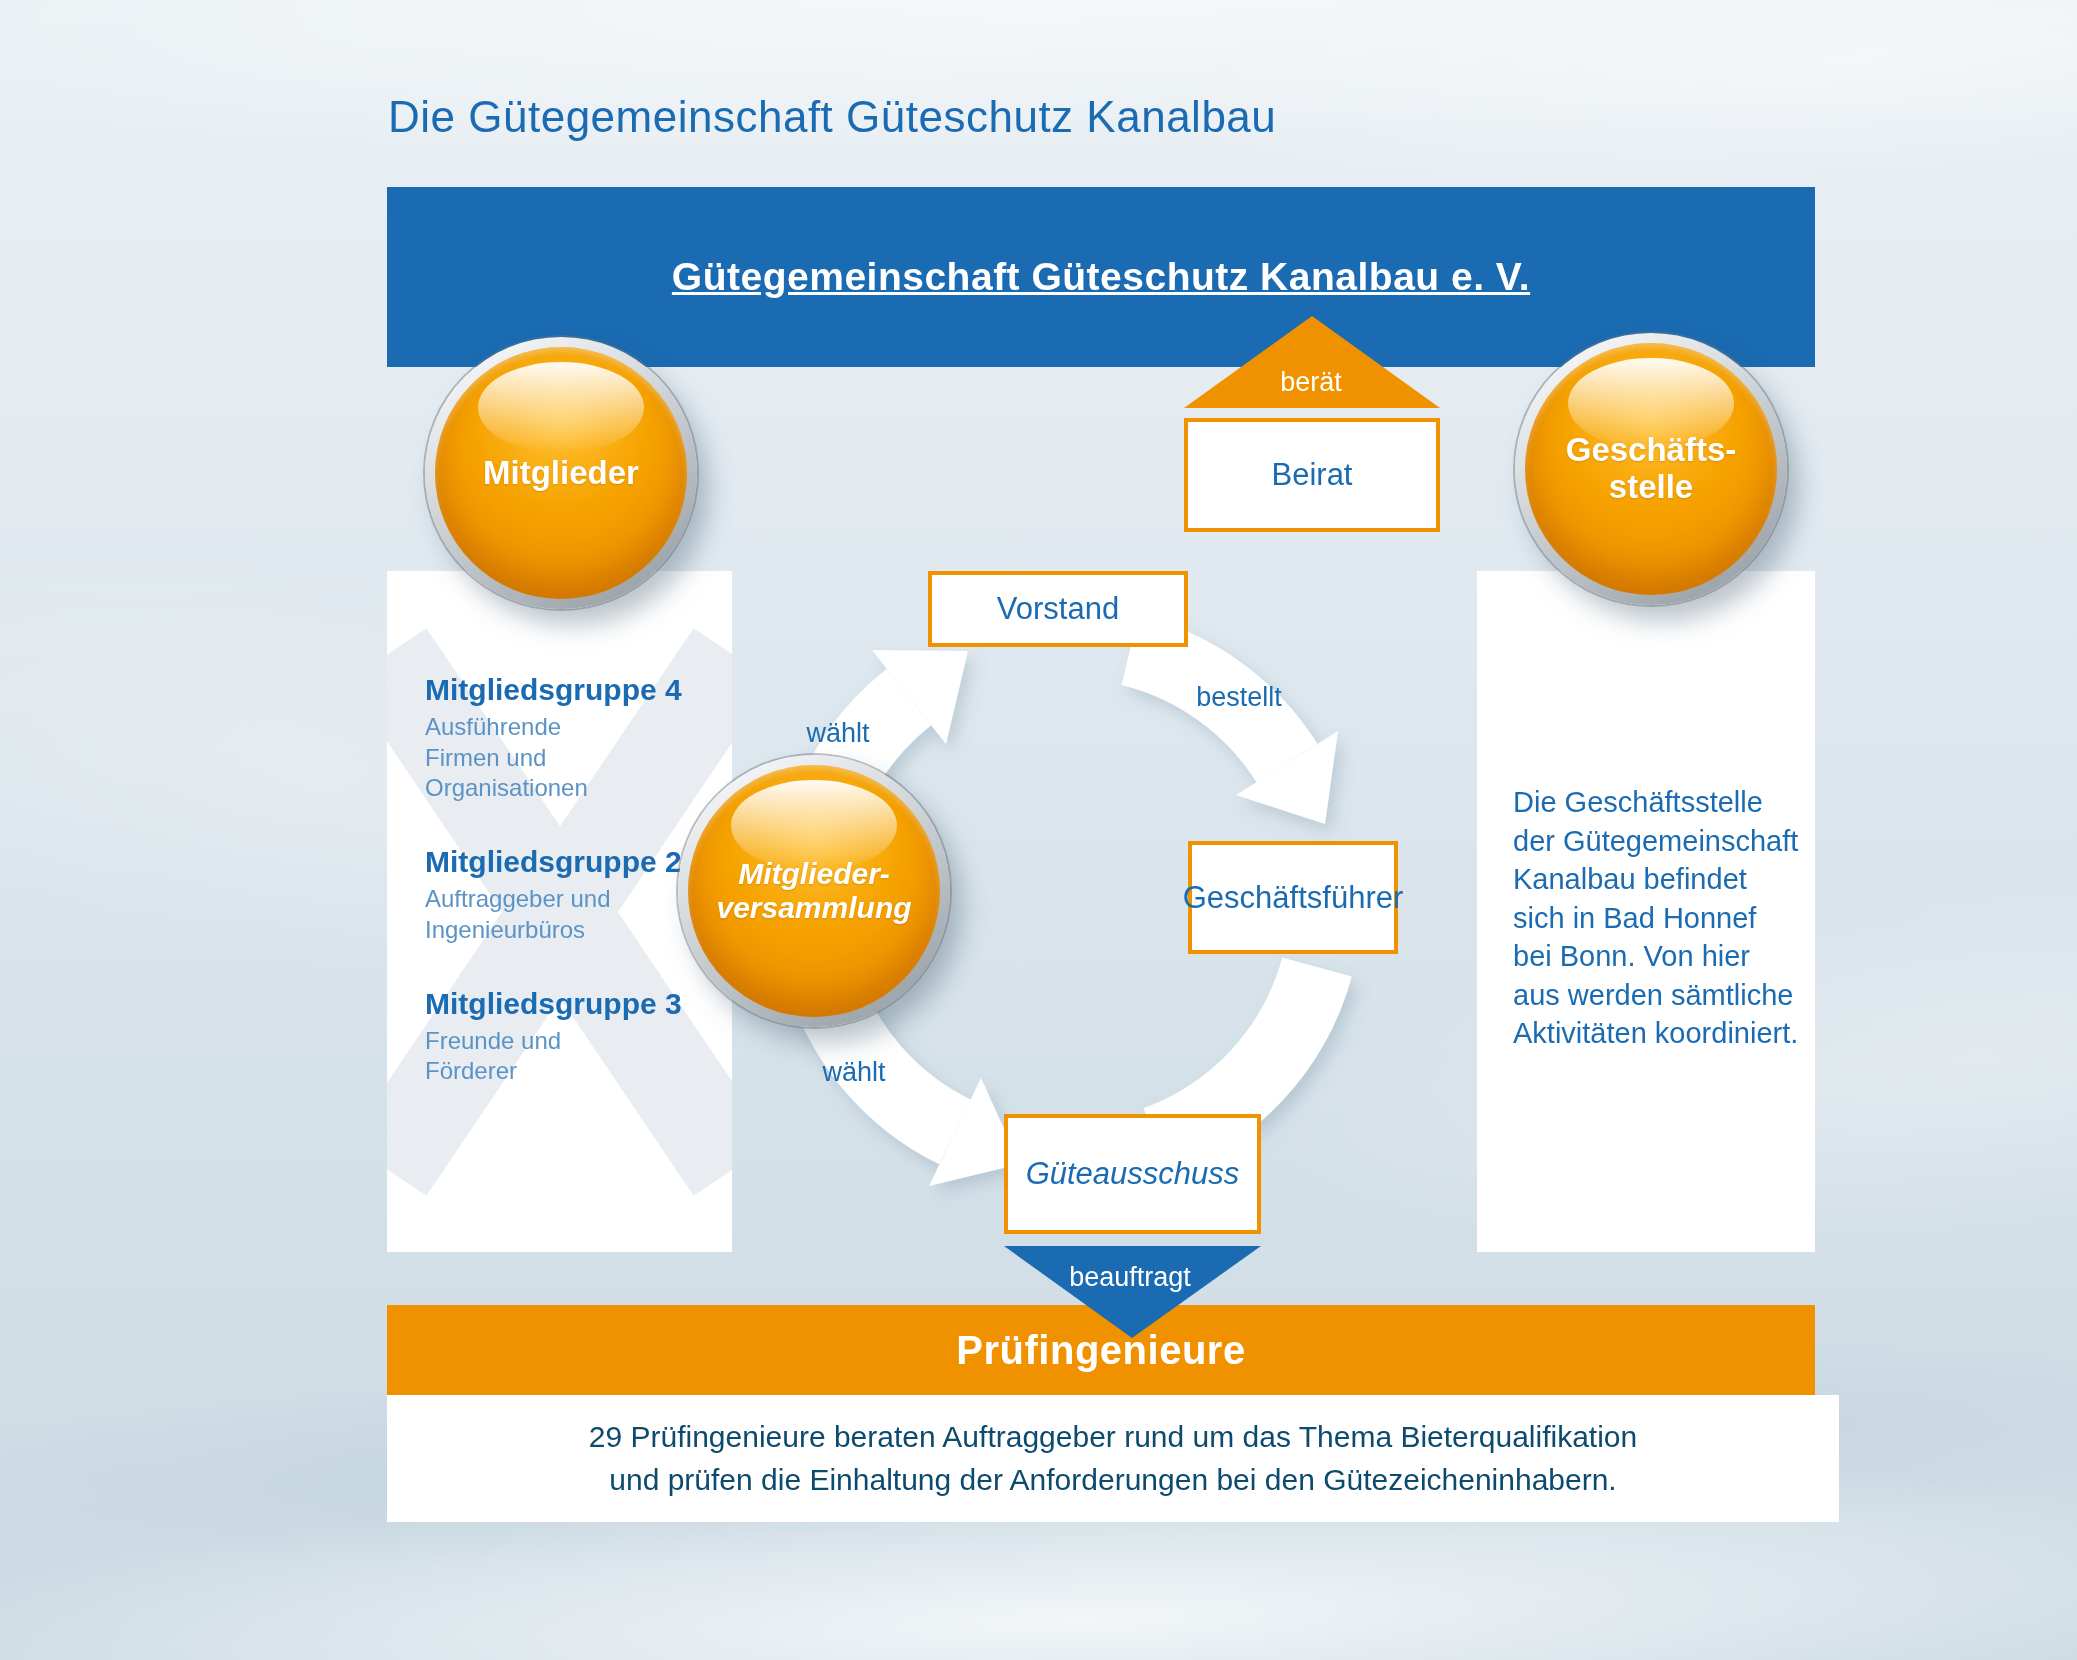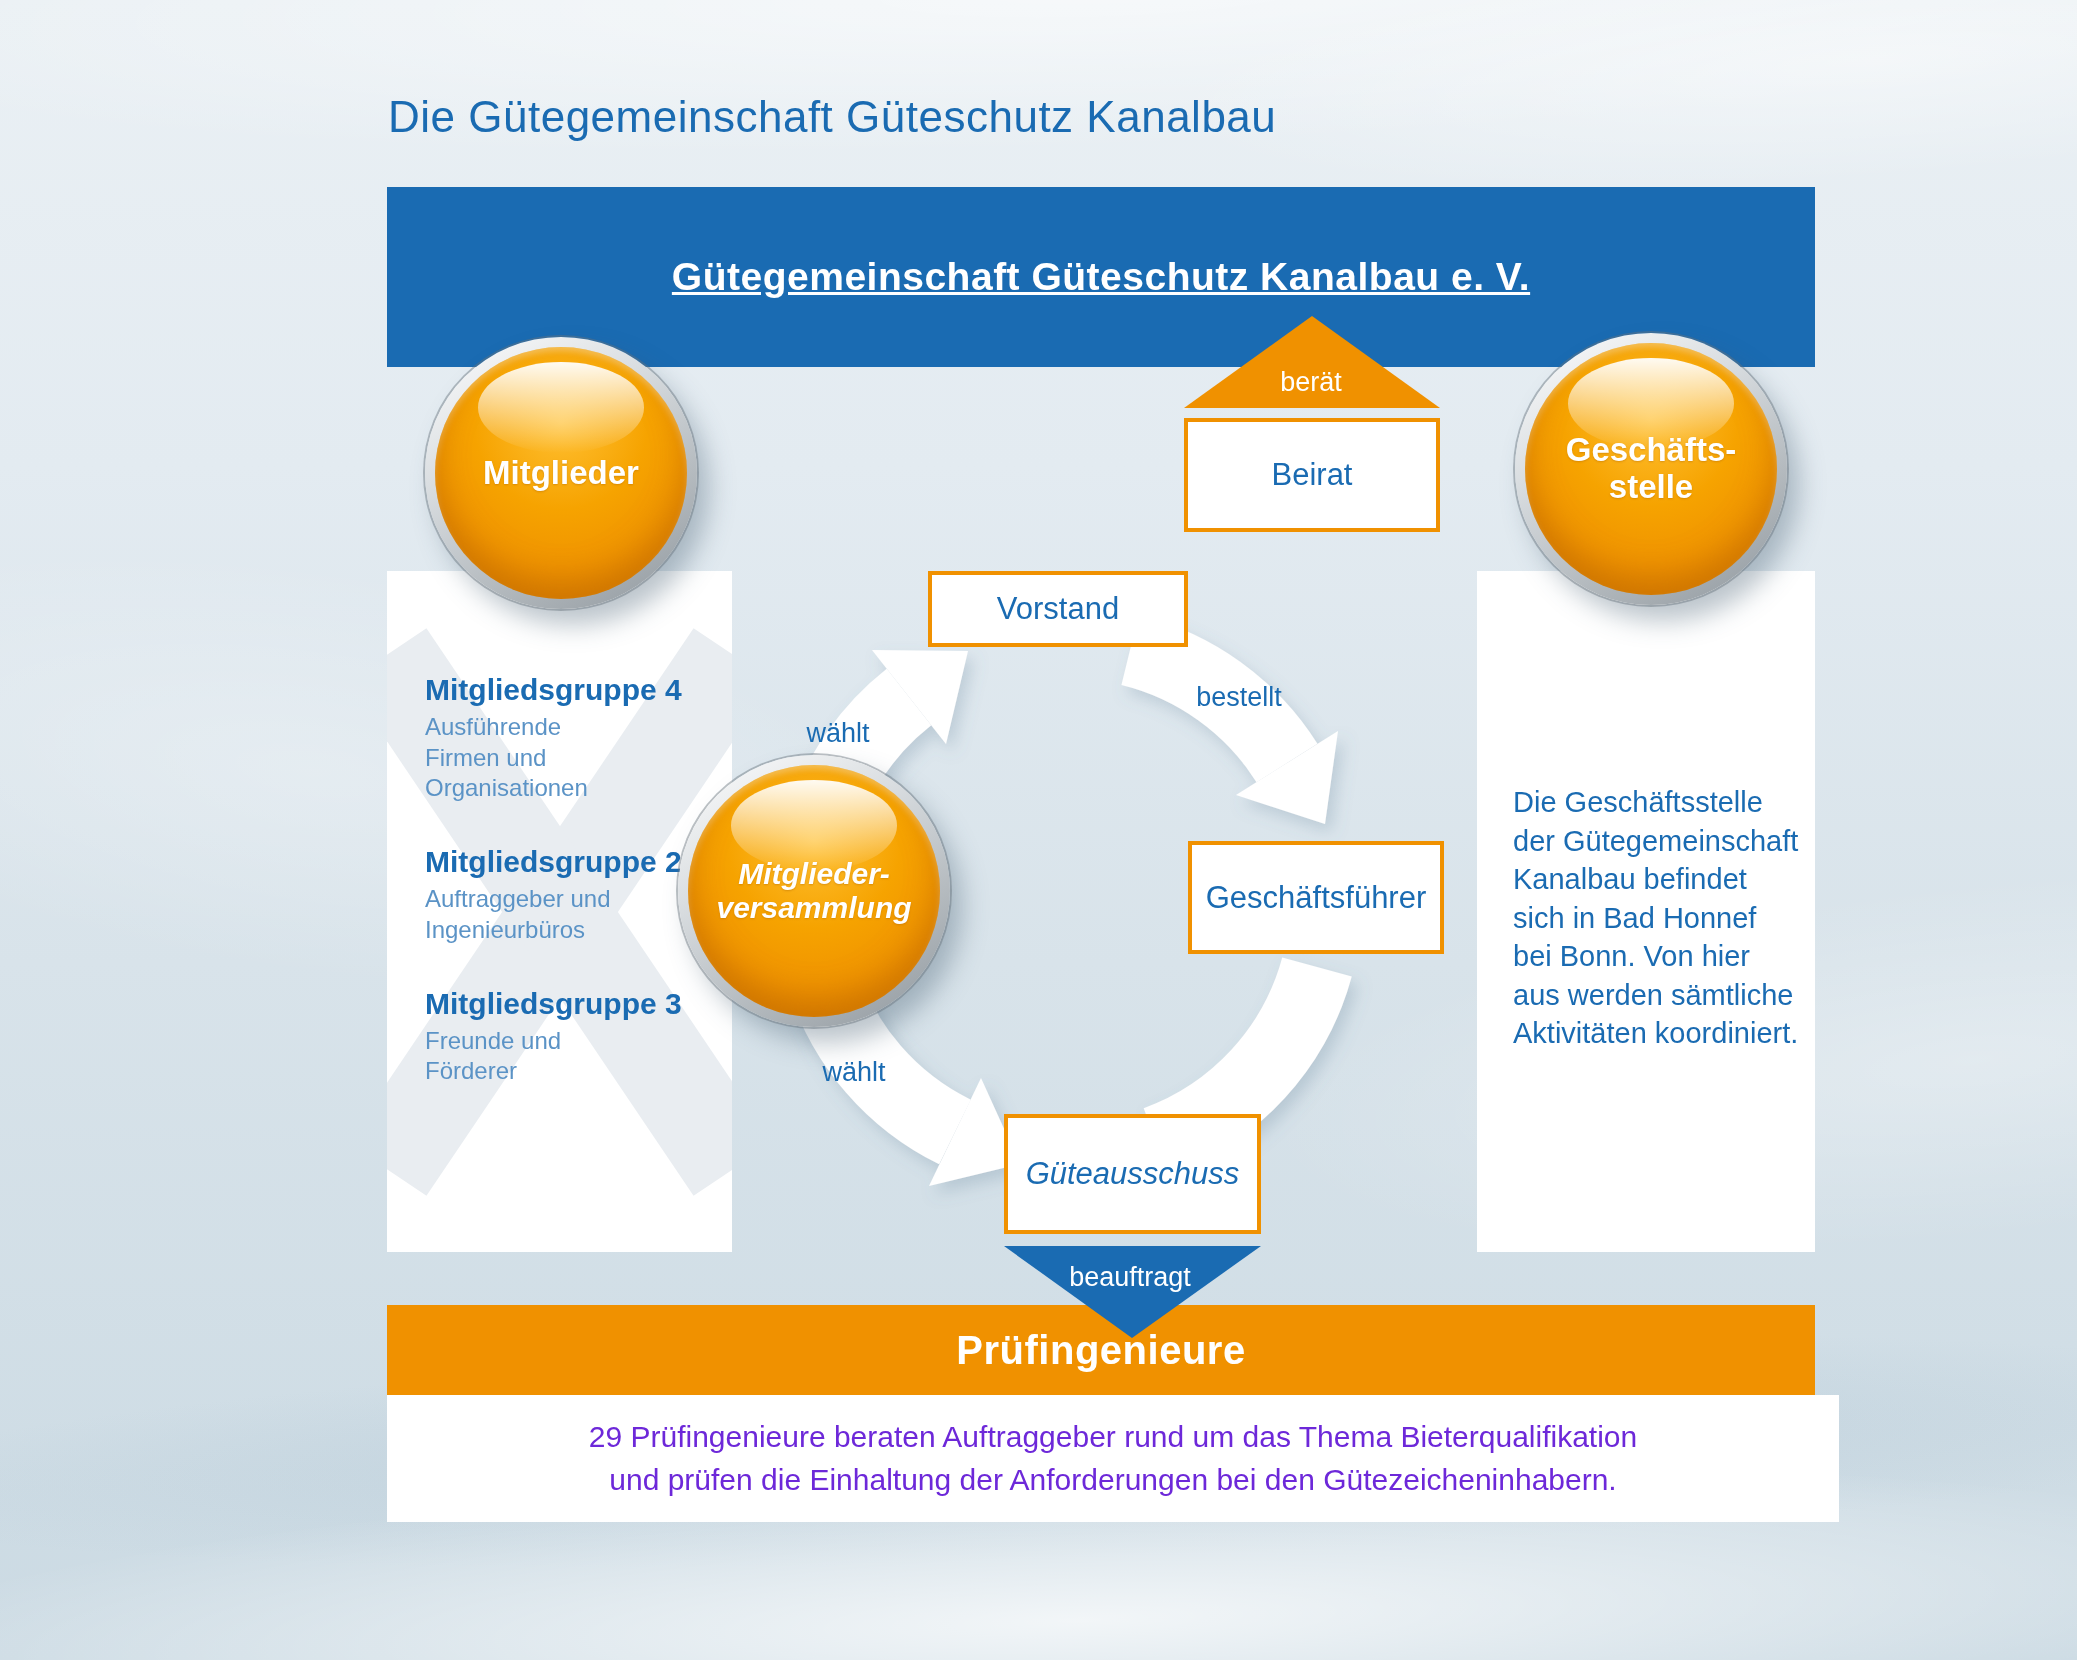--- a/index.html
+++ b/index.html
@@ -46,21 +46,21 @@
   .preline{white-space:pre-line;}
 
   
   .ring{position:absolute;left:0;top:0;z-index:3;}
 
   
   .node{position:absolute;z-index:5;background:#fff;border:4px solid #f09100;
     display:flex;align-items:center;justify-content:center;color:#1a6bb2;font-size:31px;}
   .node-beirat{left:1184px;top:418px;width:256px;height:114px;}
   .node-vorstand{left:928px;top:571px;width:260px;height:76px;}
-  .node-gf{left:1188px;top:841px;width:256px;height:113px;}
+  .node-gf{left:1188px;top:841px;width:210px;height:113px;}
   .node-ga{left:1004px;top:1114px;width:257px;height:120px;font-style:italic;}
 
   
   .tri-up{position:absolute;left:1184px;top:316px;z-index:4;width:0;height:0;
     border-left:128px solid transparent;border-right:128px solid transparent;
     border-bottom:92px solid #f09100;}
   .tri-down{position:absolute;left:1004px;top:1246px;z-index:6;width:0;height:0;
     border-left:128px solid transparent;border-right:129px solid transparent;
     border-top:92px solid #1a6bb2;}
 
@@ -73,21 +73,21 @@
   .lab-waehlt-top{left:838px;top:733px;}
   .lab-bestellt{left:1239px;top:697px;}
   .lab-waehlt-bottom{left:854px;top:1072px;}
   .lab-beauftragt{left:1130px;top:1277px;}
 
   
   .orange-bar{position:absolute;left:387px;top:1305px;width:1428px;height:90px;z-index:5;
     background:#f09100;color:#fff;font-weight:bold;font-size:40px;
     display:flex;align-items:center;justify-content:center;letter-spacing:.5px;}
   .footer-note{position:absolute;left:387px;top:1395px;width:1452px;height:127px;z-index:5;
-    background:#fff;color:#6d28d9;font-size:30px;line-height:1.42;
+    background:#fff;color:#0c4a6e;font-size:30px;line-height:1.42;
     display:flex;align-items:center;justify-content:center;text-align:center;}
 
   
   .badge{position:absolute;z-index:7;width:272px;height:272px;border-radius:50%;padding:10px;
     background:linear-gradient(150deg,#ffffff 0%,#dadee1 35%,#8f979d 100%);
     box-shadow:0 0 0 2px rgba(105,115,124,.45),12px 16px 26px rgba(60,85,105,.35);}
   .ball{width:100%;height:100%;border-radius:50%;position:relative;overflow:hidden;
     background:radial-gradient(circle at 50% 30%,#ffc033 0%,#f6a300 40%,#ef9200 70%,#e68500 100%);
     box-shadow:inset 0 -18px 30px rgba(180,95,0,.5),inset 0 4px 6px rgba(255,255,255,.35);
     display:flex;align-items:center;justify-content:center;}

